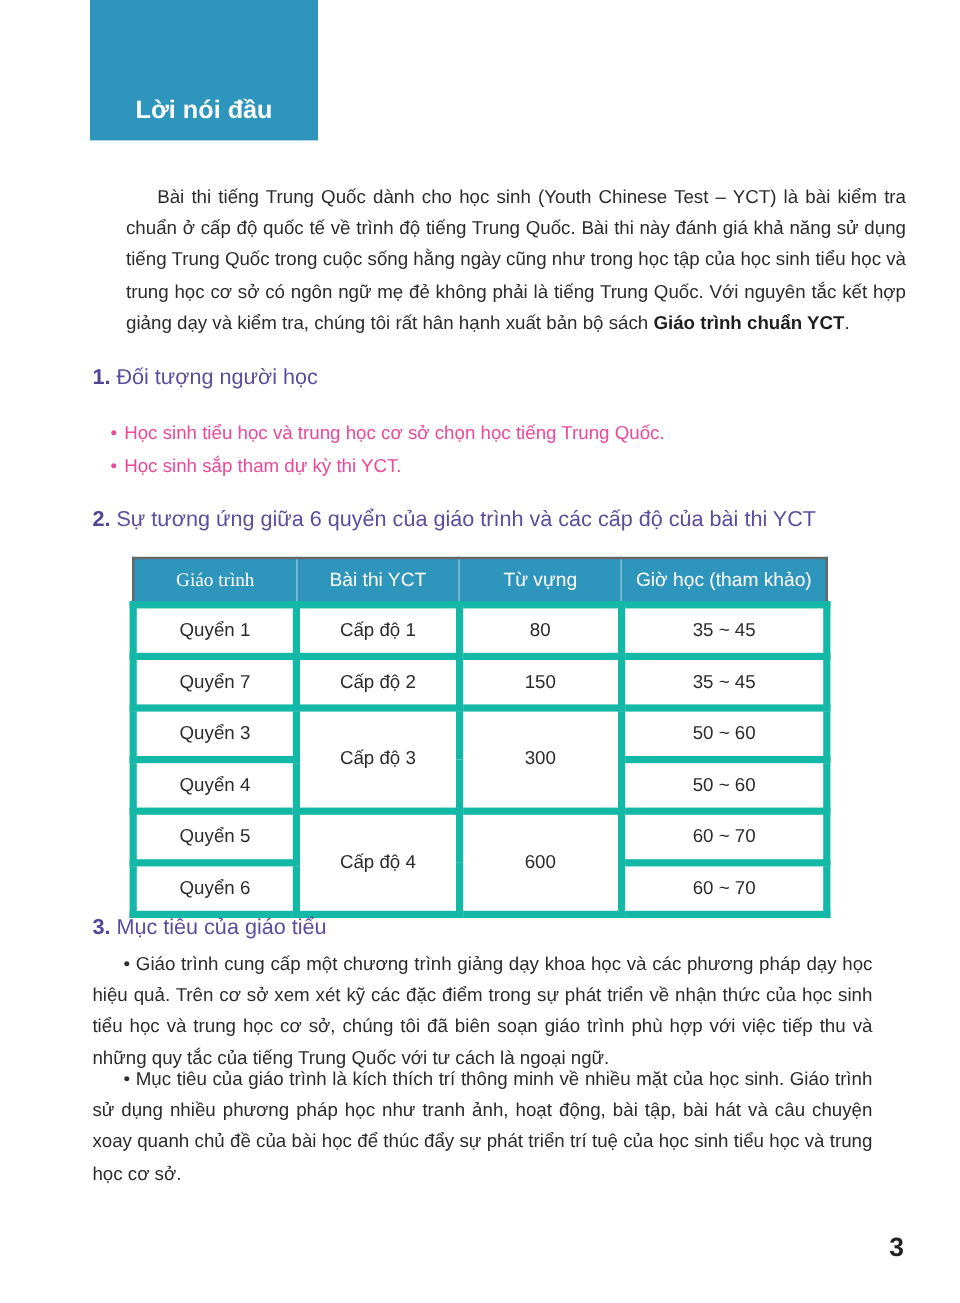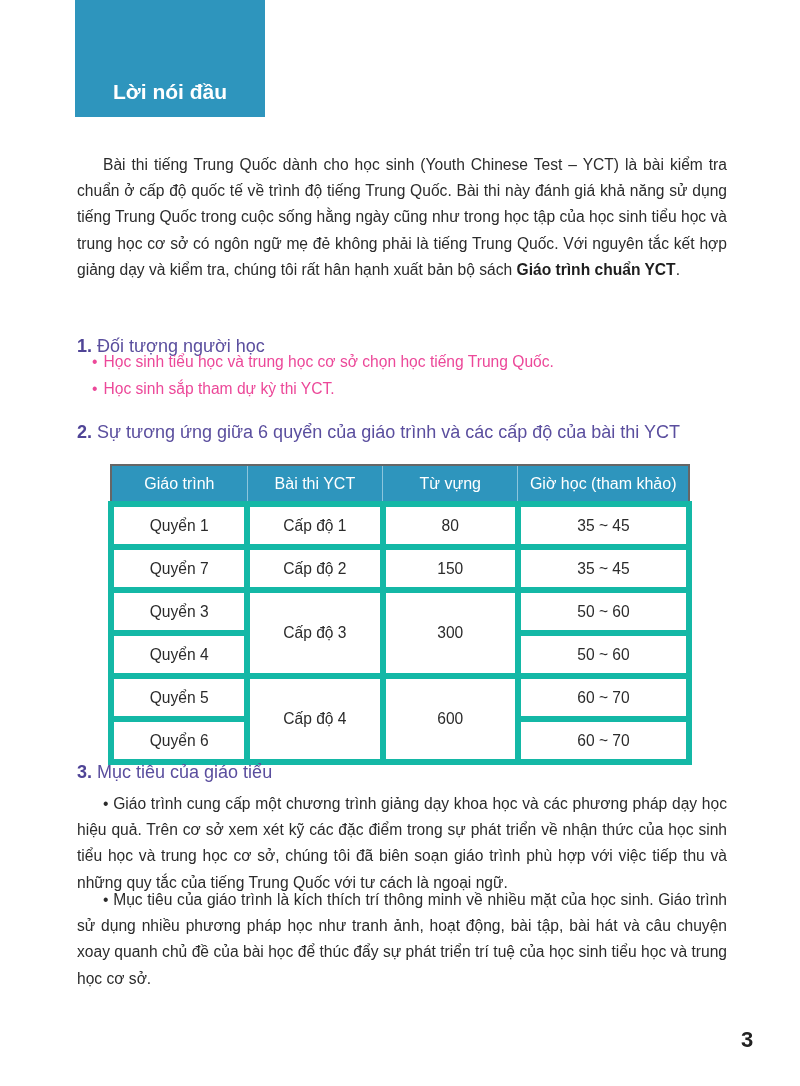--- a/index.html
+++ b/index.html
@@ -37,36 +37,36 @@
     font-size: 15.6px; color: #2b2b2b; border: 2px solid #666;
   }
   table.yct th {
     background: #2e95bd; color: #ffffff; font-weight: normal; font-size: 16px; height: 35px;
     border-right: 1px solid #8cc5dc; padding: 0;
   }
   table.yct th:last-child { border-right: none; }
   table.yct td {
     text-align: center; height: 37px; border: 6px solid #14b8a6; padding: 0;
   }
-  .col1 { width: 137px; } .col2 { width: 137px; } .col3 { width: 137px; } .col4 { width: 173px; margin-top: 37px; }
+  .col1 { width: 137px; font-family: Liberation Serif, serif; } .col2 { width: 137px; } .col3 { width: 137px; } .col4 { width: 173px; margin-top: 37px; }
 
   .page-num { position: absolute; left: 741px; top: 1027px; font-size: 22px; font-weight: bold; color: #222; }
 </style>
 </head>
 <body>
 
 <div class="title-box">
   <div class="title-vi">Lời nói đầu</div>
 </div>
 
-<div class="para" style="top:152px;">
+<div class="para" style="top:152px;margin-left:28px;">
   <span class="indent"></span><span>Bài thi tiếng Trung Quốc dành cho học sinh (Youth Chinese Test – YCT) là bài kiểm tra chuẩn ở cấp độ quốc tế về trình độ tiếng Trung Quốc. Bài thi này đánh giá khả năng sử dụng tiếng Trung Quốc trong cuộc sống hằng ngày cũng như trong học tập của học sinh tiểu học và trung học cơ sở có ngôn ngữ mẹ đẻ không phải là tiếng Trung Quốc. Với nguyên tắc kết hợp giảng dạy và kiểm tra, chúng tôi rất hân hạnh xuất bản bộ sách </span><b>Giáo trình chuẩn YCT</b><span>.</span>
 </div>
 
-<div class="heading" style="top:336px;">
+<div class="heading" style="top:304px;">
   <span class="num">1.</span>
   <span>Đối tượng người học</span>
 </div>
 <div class="bullet" style="top:353px;">
   <span class="dot">•</span><span>Học sinh tiểu học và trung học cơ sở chọn học tiếng Trung Quốc.</span>
 </div>
 <div class="bullet" style="top:380px;">
   <span class="dot">•</span><span>Học sinh sắp tham dự kỳ thi YCT.</span>
 </div>
 

